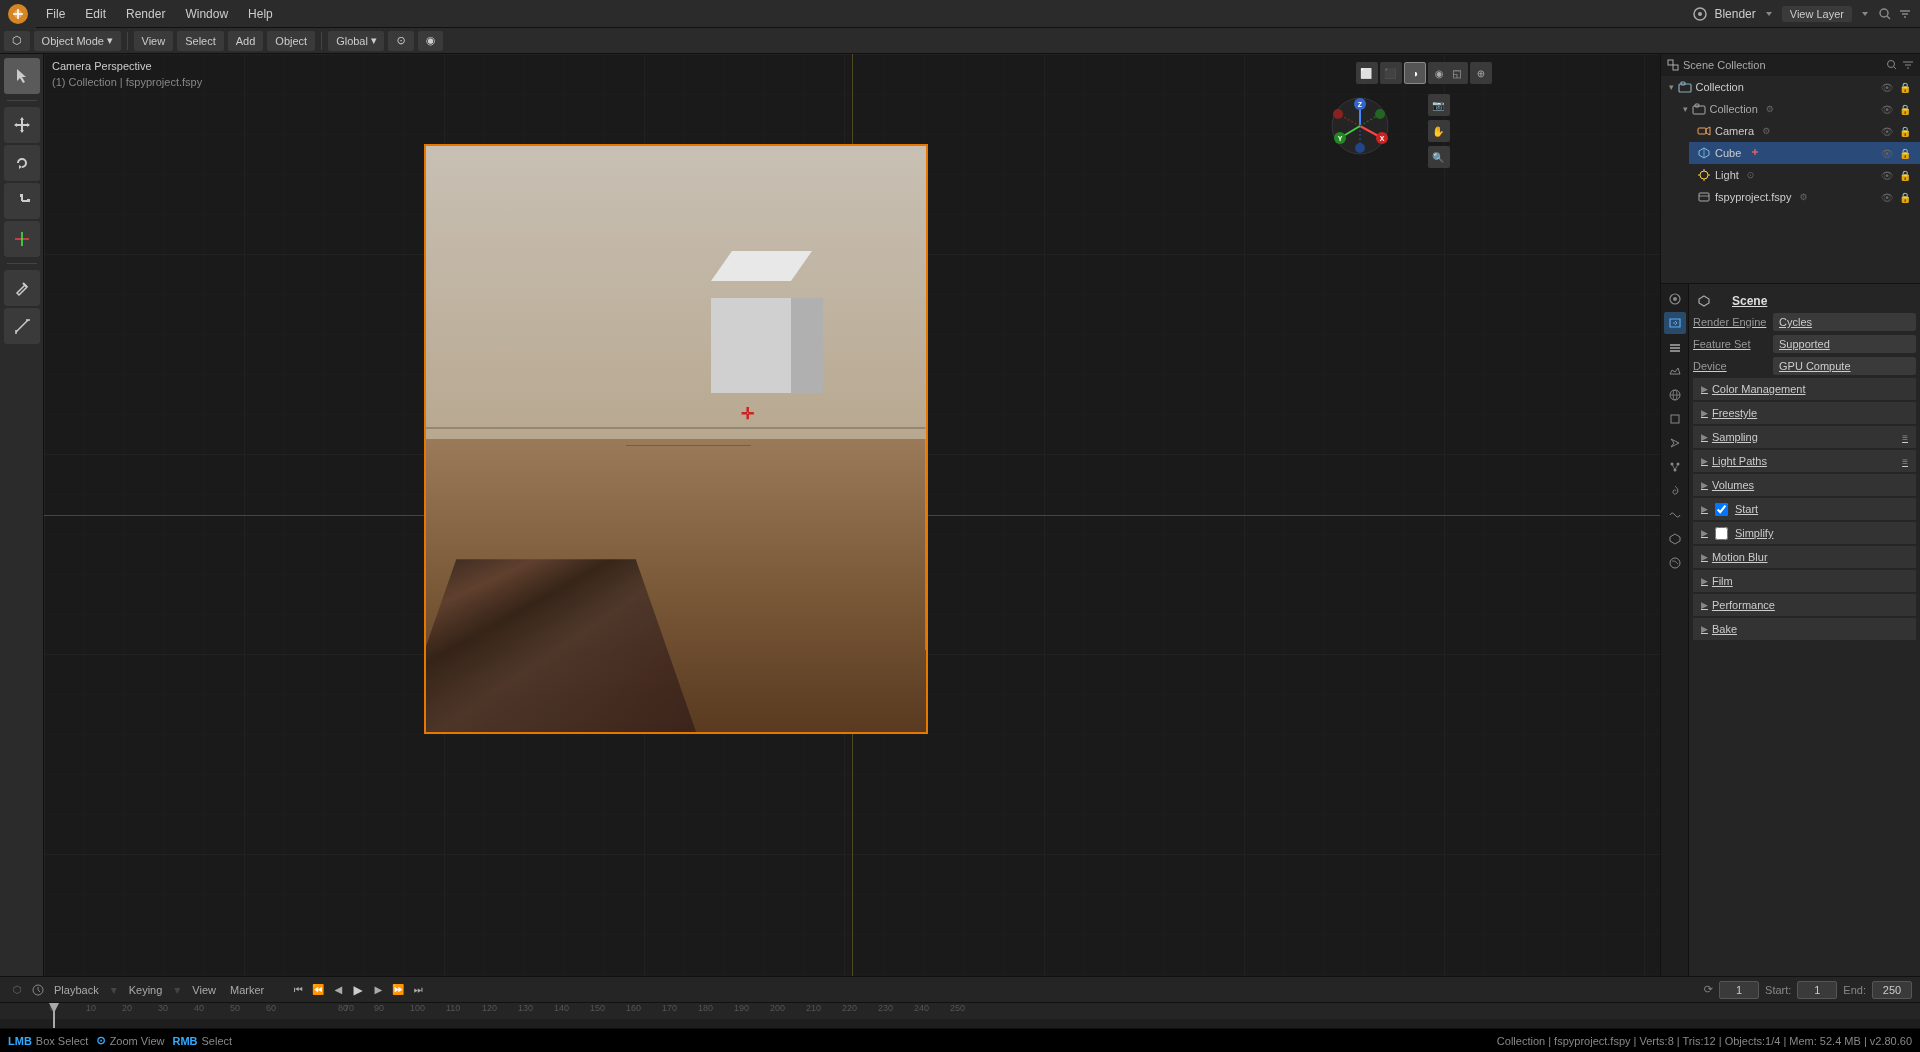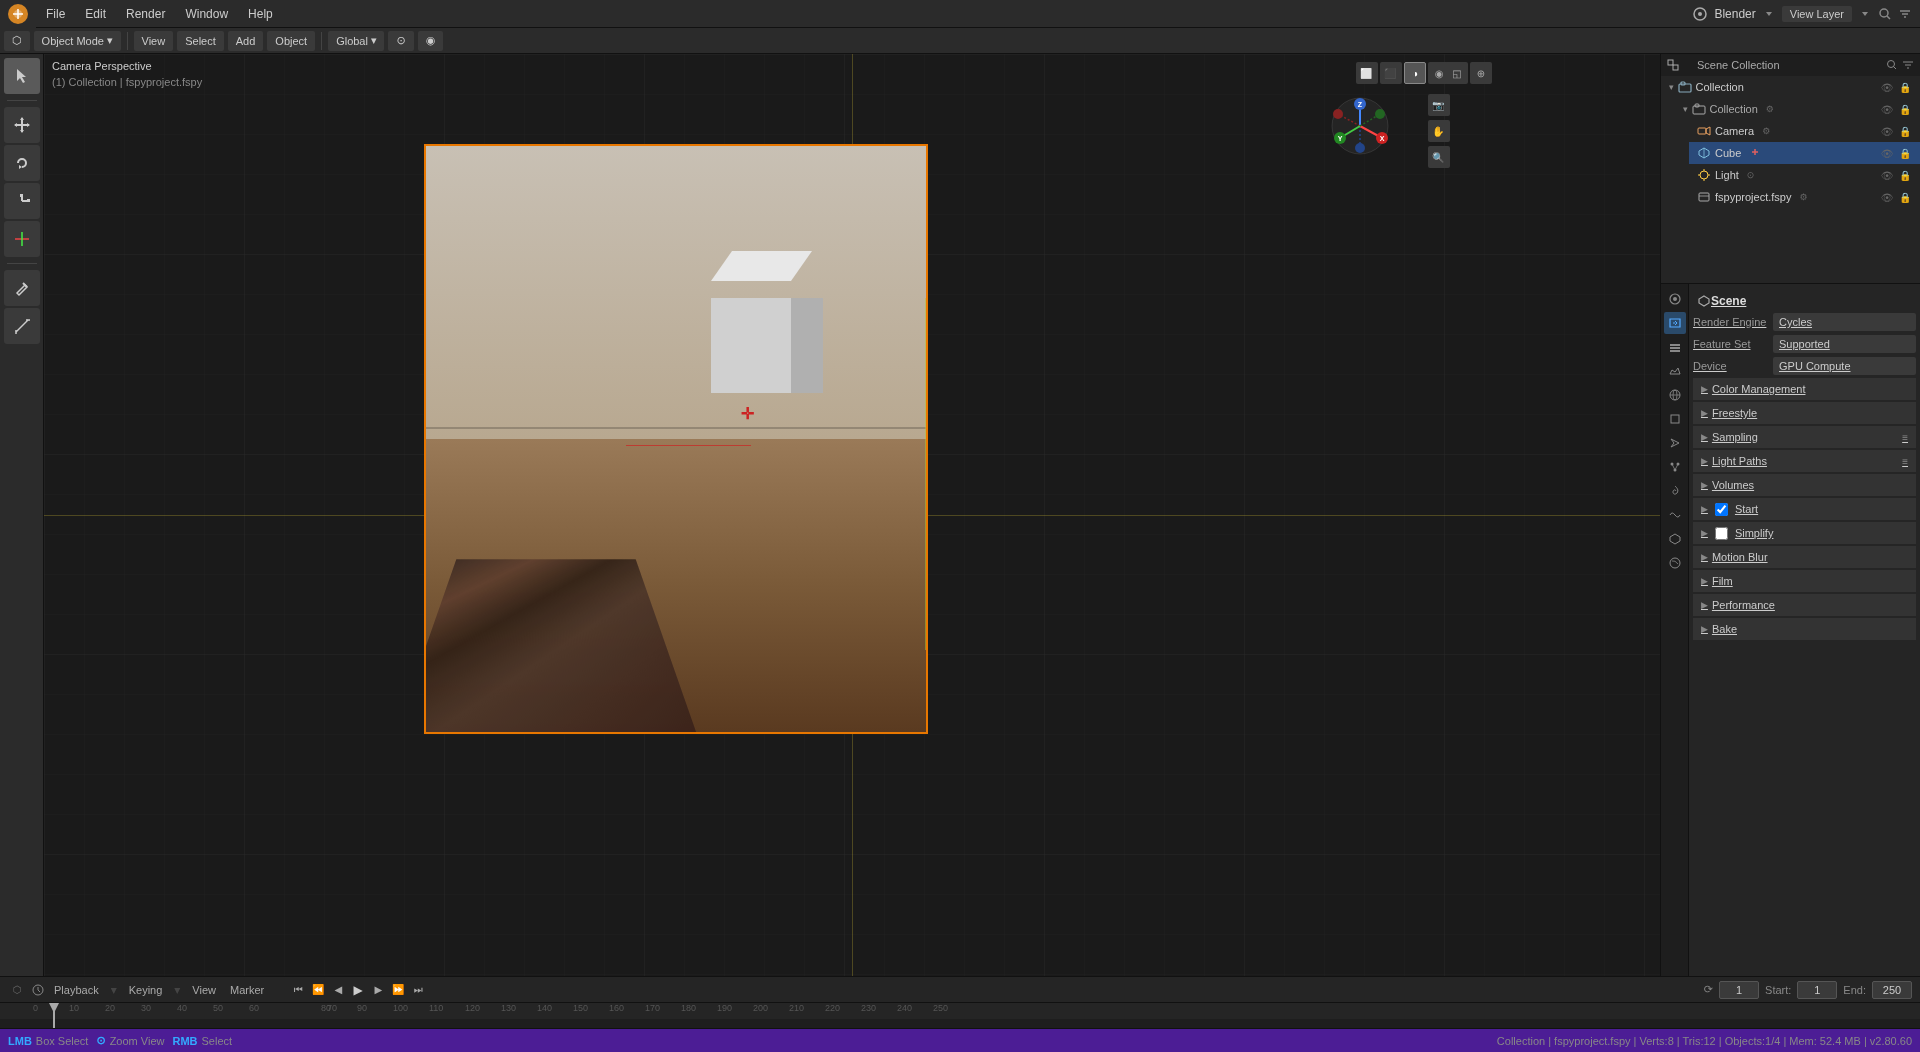--- a/index.html
+++ b/index.html
@@ -207,21 +207,21 @@
     #properties-content::-webkit-scrollbar-track { background: #1e1e1e; }
     #properties-content::-webkit-scrollbar-thumb { background: #444; }
     .panel-header {
       height: 22px;
       background: #1e1e1e;
       display: flex;
       align-items: center;
       padding: 0 6px;
       font-size: 11px;
       color: #aaa;
-      gap: 18px;
+      gap: 4px;
     }
     .outliner-item {
       height: 22px;
       display: flex;
       align-items: center;
       padding: 0 8px;
       font-size: 11px;
       color: #ccc;
       cursor: pointer;
       gap: 4px;
@@ -277,40 +277,40 @@
     }
 
     
     .prop-title {
       font-size: 12px;
       color: #ddd;
       padding: 6px 4px 4px;
       font-weight: bold;
       display: flex;
       align-items: center;
-      gap: 0;
+      gap: 21px;
       text-decoration: underline;
     }
     .tl-btn {
       width: 16px;
       height: 16px;
       background: transparent;
       border: none;
       color: #aaa;
       cursor: pointer;
       font-size: 10px;
       display: flex;
       align-items: center;
       justify-content: center;
     }
 
     
     #status-bar {
       height: 24px;
-      background: #4c1d95;
+      background: #000000;
       display: flex;
       align-items: center;
       padding: 0 8px;
       font-size: 11px;
       color: #888;
       border-top: 1px solid #111;
       gap: 8px;
     }
     .status-left {
       display: flex;
@@ -937,21 +937,21 @@
         <span class="frame-label">Start:</span>
         <input type="text" class="frame-input" value="1" style="">
         <span class="frame-label">End:</span>
         <input type="text" class="frame-input" value="250" style="">
       </div>
     </div>
 
     <div id="timeline-bottom" style="background:#1e1e1e;position:relative;overflow:hidden;">
 
       <div style="position:absolute;left:0;right:0;top:0;height:16px;background:#252525;">
-        <div style="position:absolute;left:33px;right:0;top:0;height:100%;">
+        <div style="position:absolute;left:50px;right:0;top:0;height:100%;">
           <span class="frame-num" style="left:0px;">0</span>
           <span class="frame-num" style="left:36px;">10</span>
           <span class="frame-num" style="left:72px;">20</span>
           <span class="frame-num" style="left:108px;">30</span>
           <span class="frame-num" style="left:144px;">40</span>
           <span class="frame-num" style="left:180px;">50</span>
           <span class="frame-num" style="left:216px;">60</span>
           <span class="frame-num" style="left:252px;margin-left:42px;">70</span>
           <span class="frame-num" style="left:288px;">80</span>
           <span class="frame-num" style="left:324px;">90</span>

